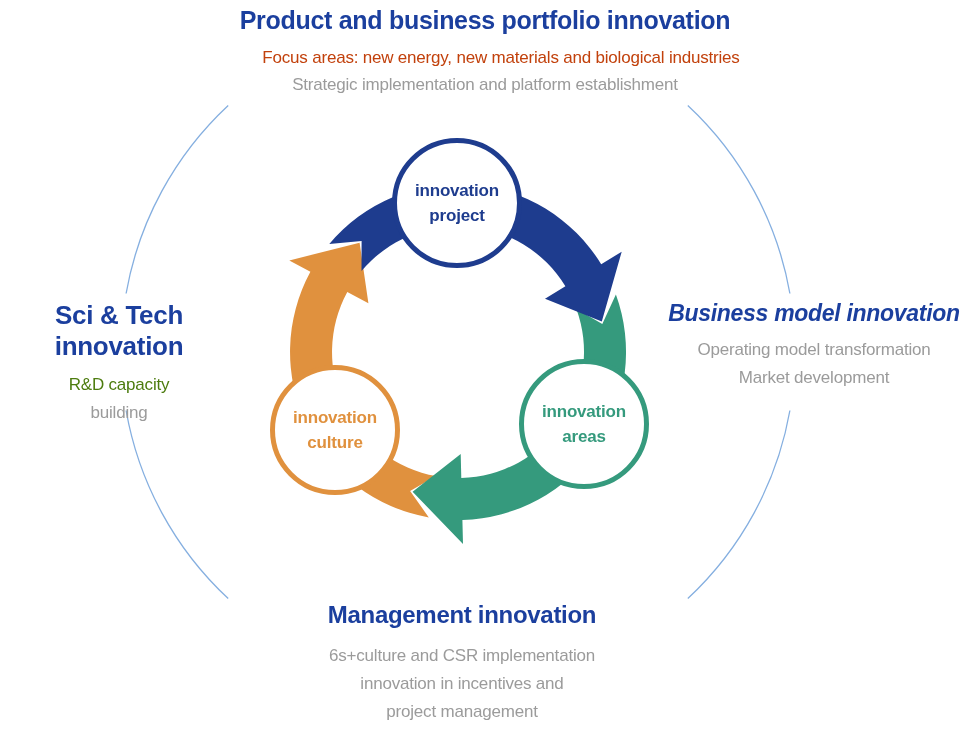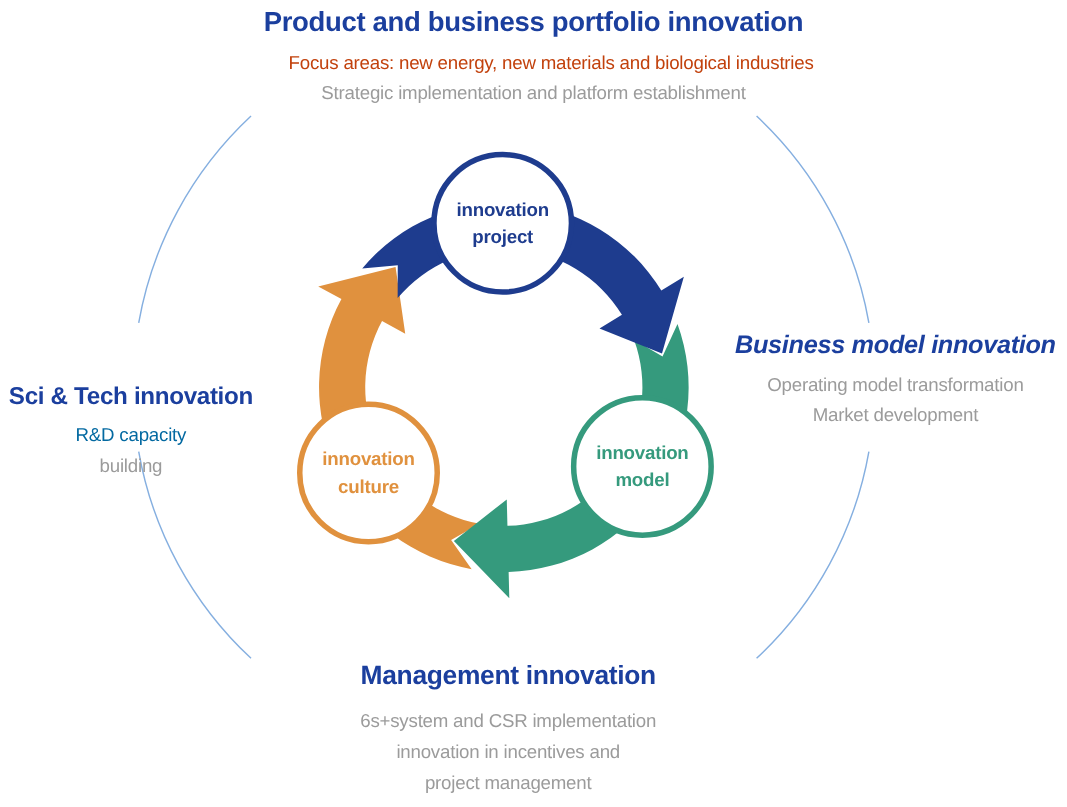--- a/index.html
+++ b/index.html
@@ -16,21 +16,21 @@
   }
   .text-block{position:absolute;text-align:center;}
   .text-block h2{
     margin:0 0 9px 0;font-weight:600;letter-spacing:-0.3px;
   }
   .text-block p{margin:0;letter-spacing:-0.2px;font-weight:400;}
   .top-block{left:0;top:6px;width:970px;}
   .top-block h2{font-size:25px;}
   .top-block p{font-size:17px;line-height:27px;}
   .left-block{left:0;top:300px;width:238px;}
-  .left-block h2{font-size:22px;margin-top:47px;}
+  .left-block h2{font-size:26px;}
   .left-block p{font-size:17px;line-height:28px;}
   .right-block{left:662px;top:300px;width:304px;}
   .right-block h2{font-size:23px;font-style:italic;}
   .right-block p{font-size:17px;line-height:28px;}
   .bottom-block{left:260px;top:601px;width:404px;}
   .bottom-block h2{font-size:24px;margin-bottom:13px;}
   .bottom-block p{font-size:17px;line-height:28px;}
 </style>
 </head>
 <body>
@@ -55,45 +55,45 @@
       <circle class="node-circle" cx="335" cy="430" r="62.5" stroke="#e0913e"></circle>
     </g>
   </svg>
 
   <div class="node-label" style="left: 377px; top: 178px; color: rgb(30, 60, 142);">
     <span>innovation</span>
     <span>project</span>
   </div>
   <div class="node-label" style="left: 504px; top: 399px; color: rgb(53, 154, 125);">
     <span>innovation</span>
-    <span>model</span>
+    <span>areas</span>
   </div>
   <div class="node-label" style="left: 255px; top: 405px; color: rgb(224, 145, 62);">
     <span>innovation</span>
     <span>culture</span>
   </div>
 
   <div class="text-block top-block">
     <h2 style="color: rgb(27, 63, 158);">Product and business portfolio innovation</h2>
     <p style="color: #c2410c; margin-left: 32px;">Focus areas: new energy, new materials and biological industries</p>
     <p style="color: rgb(155, 155, 155);">Strategic implementation and platform establishment</p>
   </div>
 
   <div class="text-block left-block">
     <h2 style="color: rgb(27, 63, 158);">Sci &amp; Tech innovation</h2>
-    <p style="color: #0369a1;">R&amp;D capacity</p>
+    <p style="color: #4d7c0f;">R&amp;D capacity</p>
     <p style="color: rgb(155, 155, 155);">building</p>
   </div>
 
   <div class="text-block right-block">
     <h2 style="color: rgb(27, 63, 158);">Business model innovation</h2>
     <p style="color: rgb(155, 155, 155);">Operating model transformation</p>
     <p style="color: rgb(155, 155, 155);">Market development</p>
   </div>
 
   <div class="text-block bottom-block">
     <h2 style="color: rgb(27, 63, 158);">Management innovation</h2>
-    <p style="color: rgb(155, 155, 155);">6s+system and CSR implementation</p>
+    <p style="color: rgb(155, 155, 155);">6s+culture and CSR implementation</p>
     <p style="color: rgb(155, 155, 155);">innovation in incentives and</p>
     <p style="color: rgb(155, 155, 155);">project management</p>
   </div>
 
 </div>
 
 </body></html>

